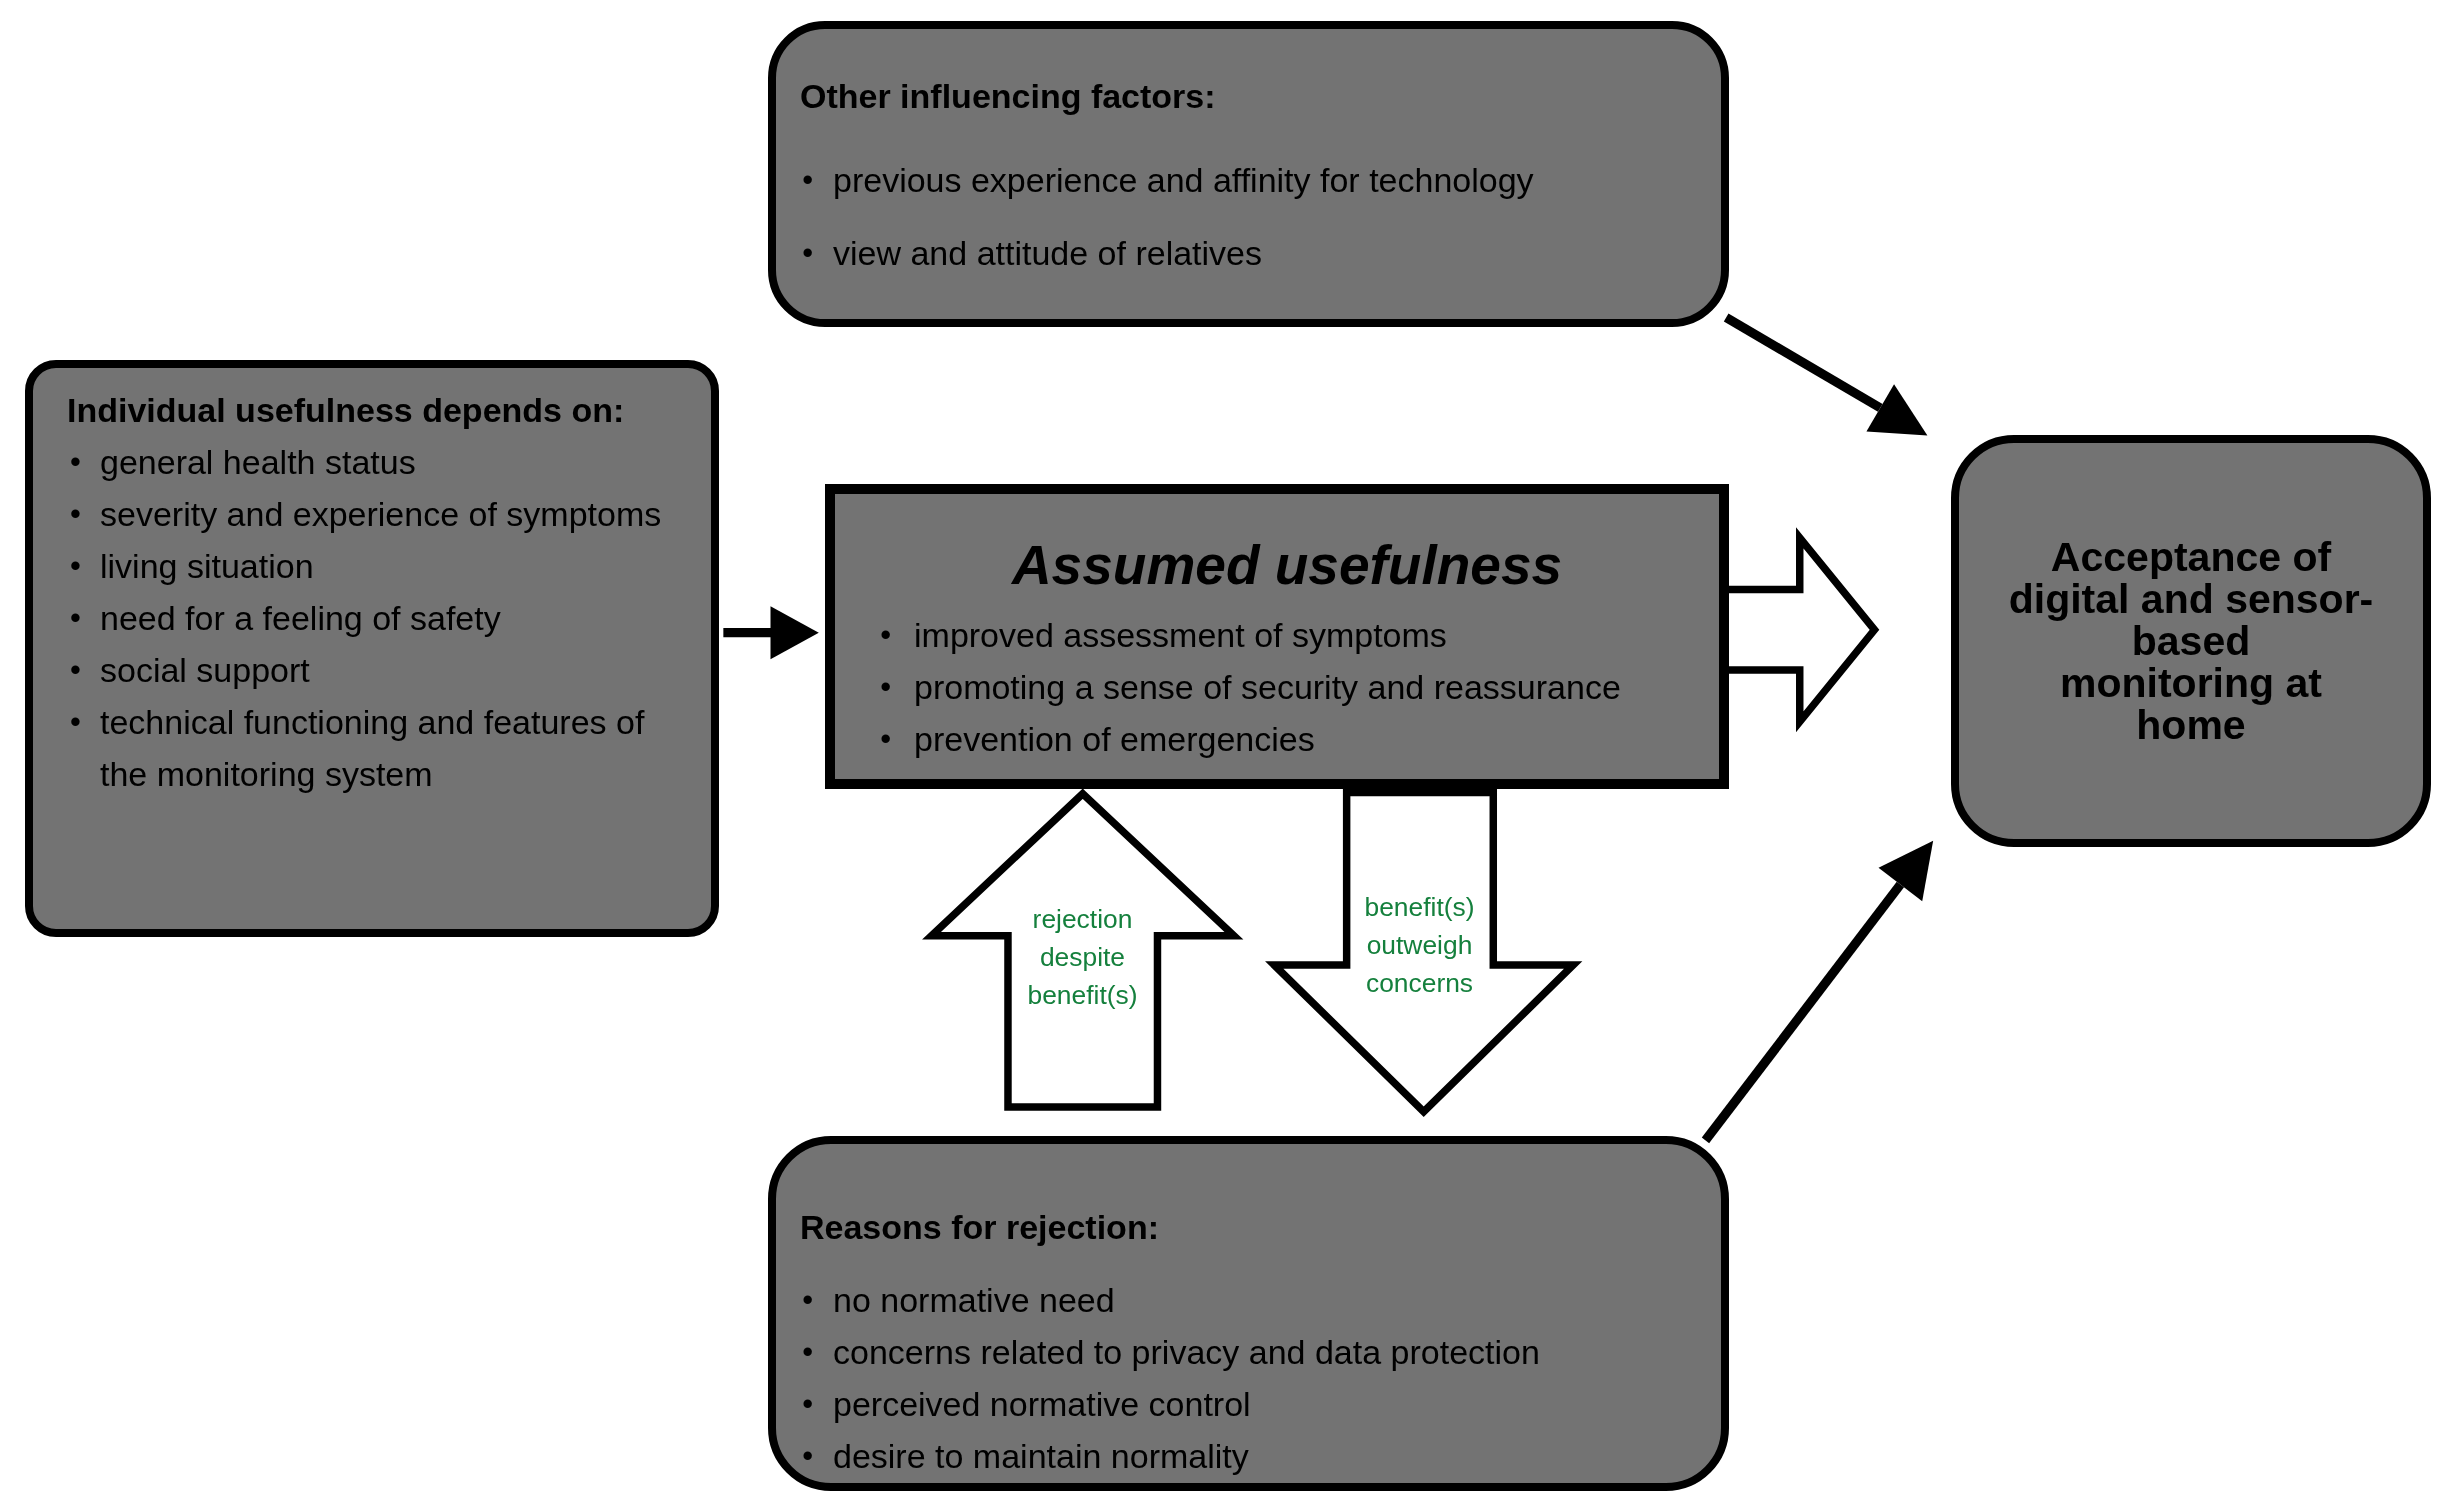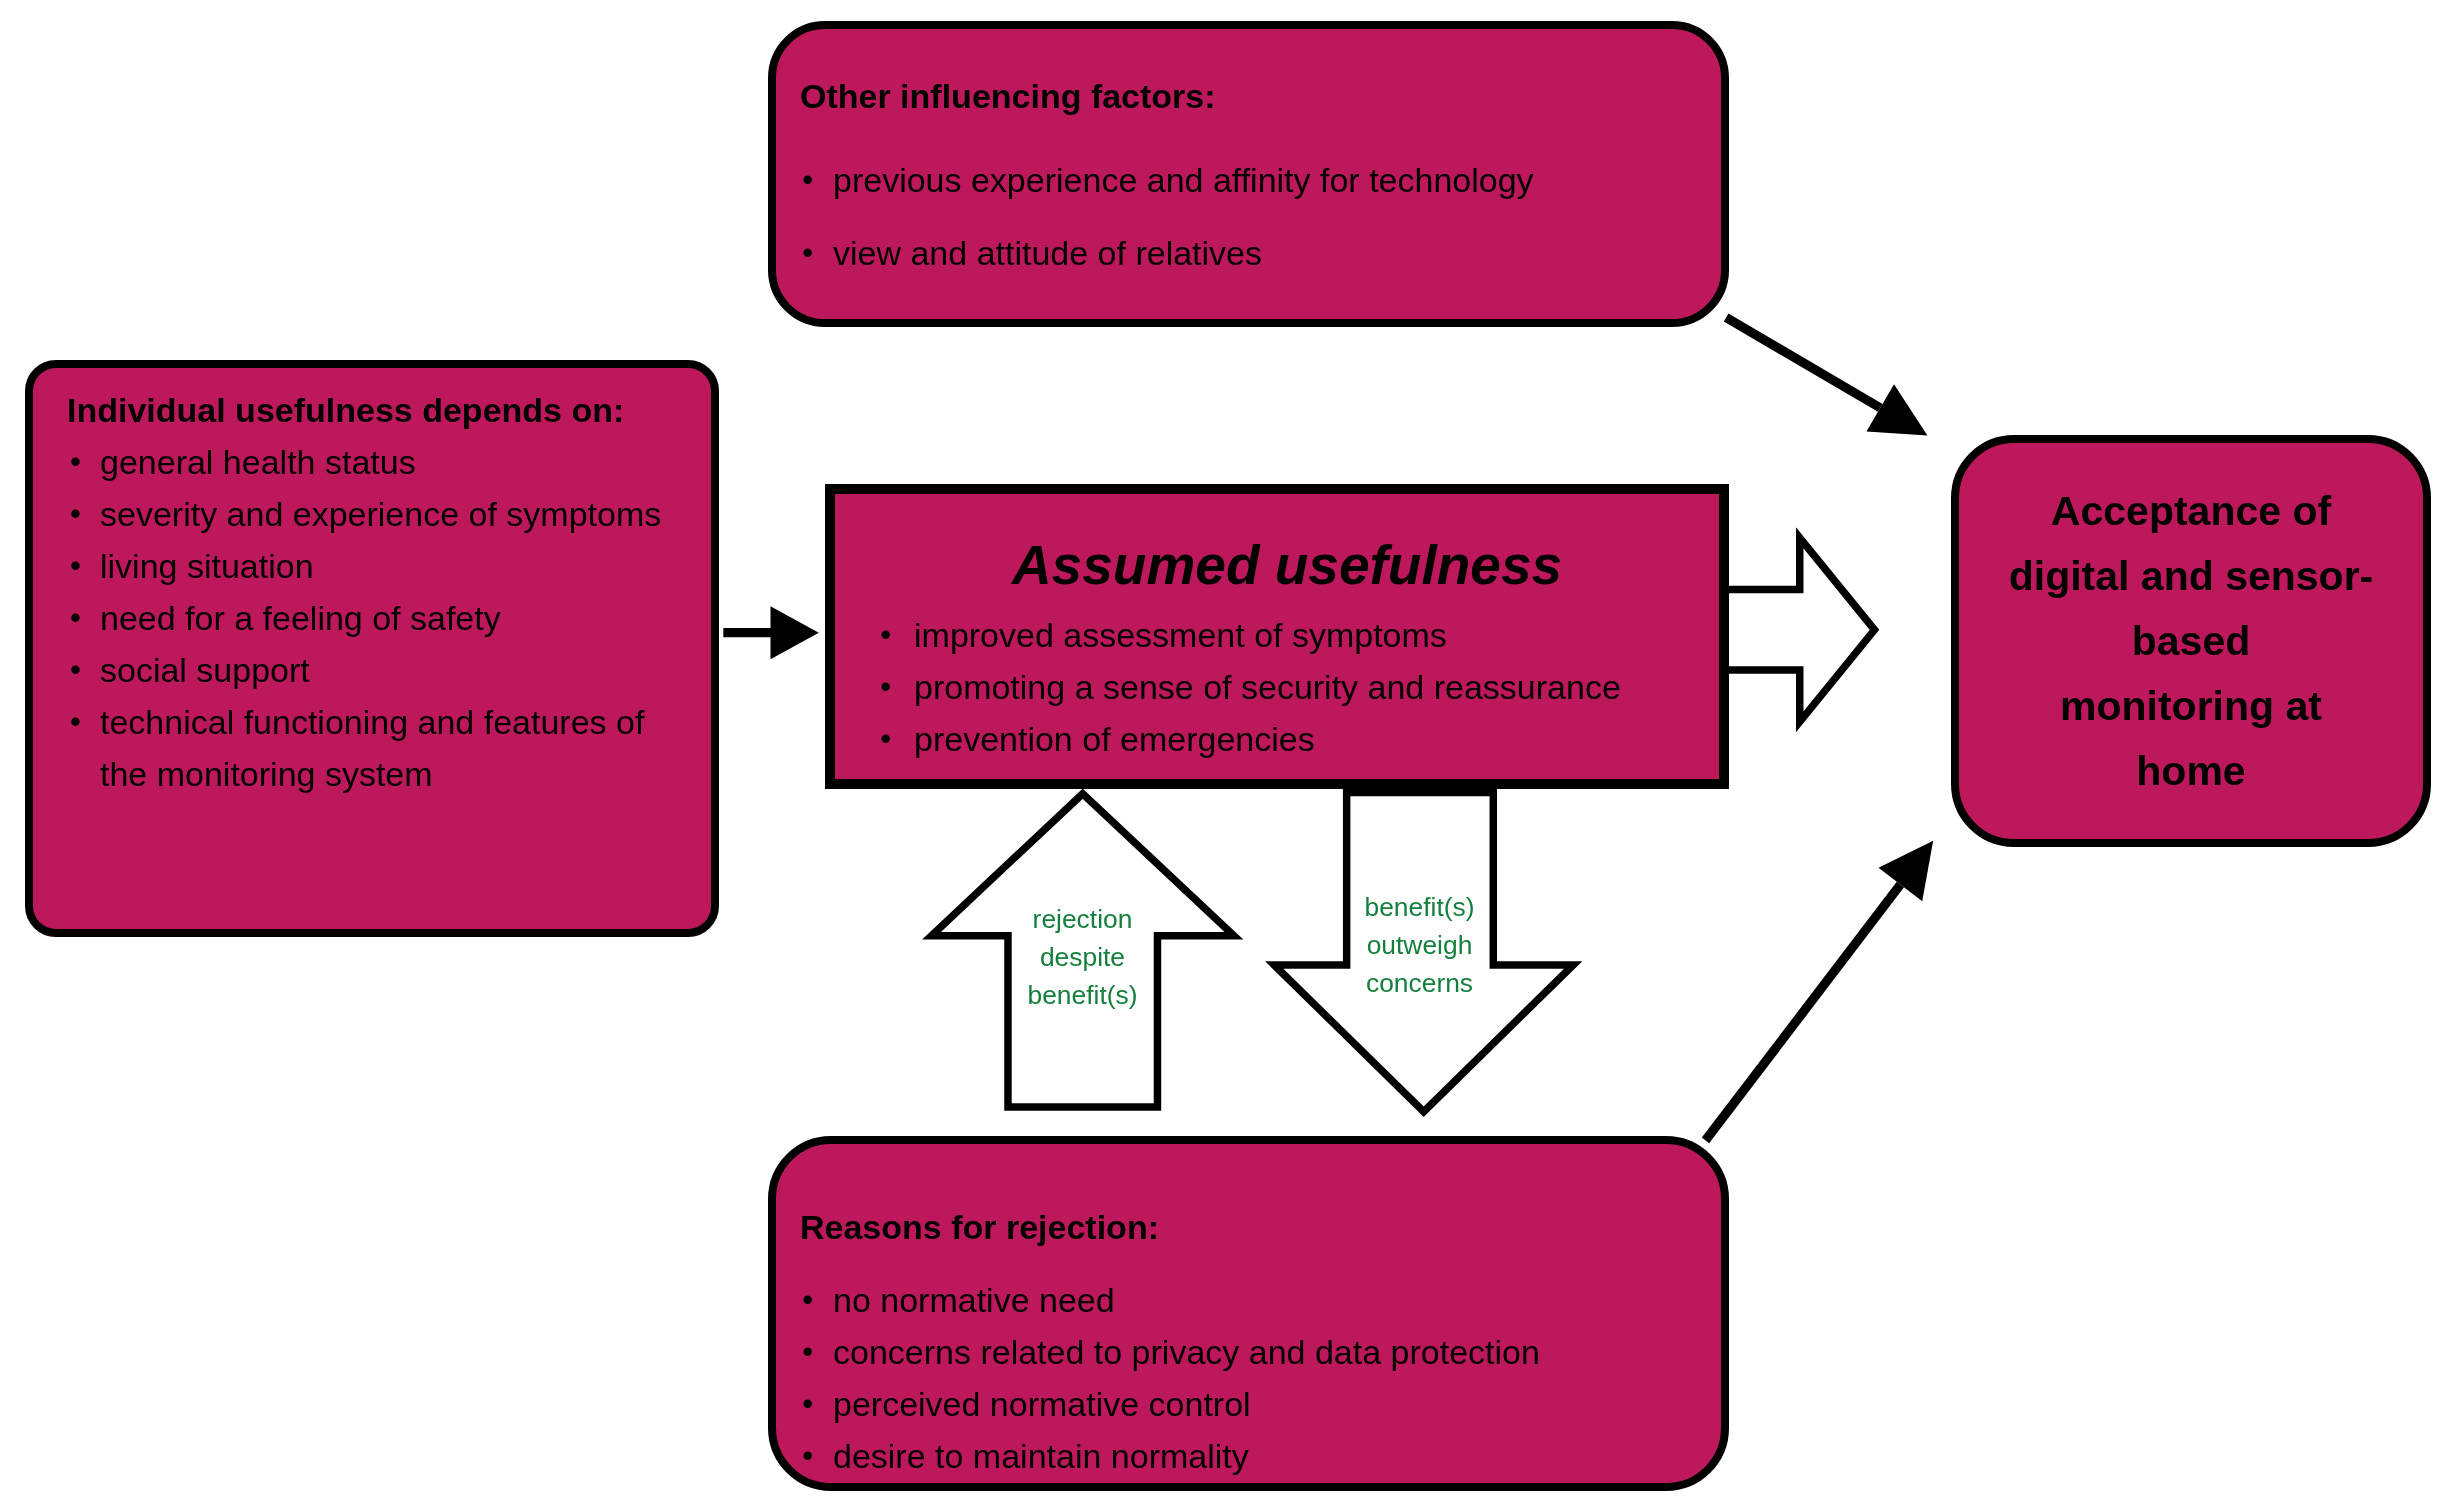--- a/index.html
+++ b/index.html
@@ -6,21 +6,21 @@
   html,body{margin:0;padding:0;background:#ffffff;}
   .canvas{
     position:relative;
     width:2438px;height:1508px;
     background:#ffffff;
     font-family:"Liberation Sans","DejaVu Sans",sans-serif;
     color:#000000;
     overflow:hidden;
   }
   .arrows{position:absolute;left:0;top:0;width:2438px;height:1508px;}
-  .box{position:absolute;background:#be185d;box-sizing:border-box;border:8px solid #000;}
+  .box{position:absolute;background:#737373;box-sizing:border-box;border:8px solid #000;}
   .rounded{border-radius:57px;}
   .box h2{margin:0;font-size:34px;line-height:52px;font-weight:bold;white-space:nowrap;}
   .box ul{list-style:none;margin:0;padding:0;}
   .box li{position:relative;font-size:34px;line-height:52px;padding-left:33px;}
   .box li::before{content:"\2022";position:absolute;left:2.3px;top:0;font-size:31px;}
 
   
   .box-top{left:768px;top:21px;width:961px;height:306px;padding:41px 23px 0 24px;}
   .box-top ul{margin-top:32px;}
   .box-top li{margin-bottom:21px;}
@@ -32,21 +32,21 @@
 
   
   .box-center{left:825px;top:484px;width:904px;height:305px;border-width:10.3px;padding:40px 23px 0 43px;}
   .box-center h2{font-size:55px;line-height:63px;text-align:center;white-space:nowrap;font-style:italic;}
   .box-center ul{margin-top:11.5px;}
   .box-center li{padding-left:36px;}
 
   
   .box-right{left:1951px;top:435px;width:480px;height:412px;border-radius:63px;
     display:flex;align-items:center;justify-content:center;}
-  .box-right h2{font-size:41px;line-height:65px;text-align:center;white-space:pre-line;}
+  .box-right h2{font-size:41px;line-height:42px;text-align:center;white-space:pre-line;}
 
   
   .box-bottom{left:768px;top:1136px;width:961px;height:355px;padding:57px 23px 8px 24px;border-radius:63px;}
   .box-bottom ul{margin-top:21px;}
 
   .arrow-label{
     position:absolute;width:287px;text-align:center;
     font-size:26.4px;line-height:38px;color:#15803d;white-space:pre-line;
   }
   .label-up{left:939px;top:900px;}

